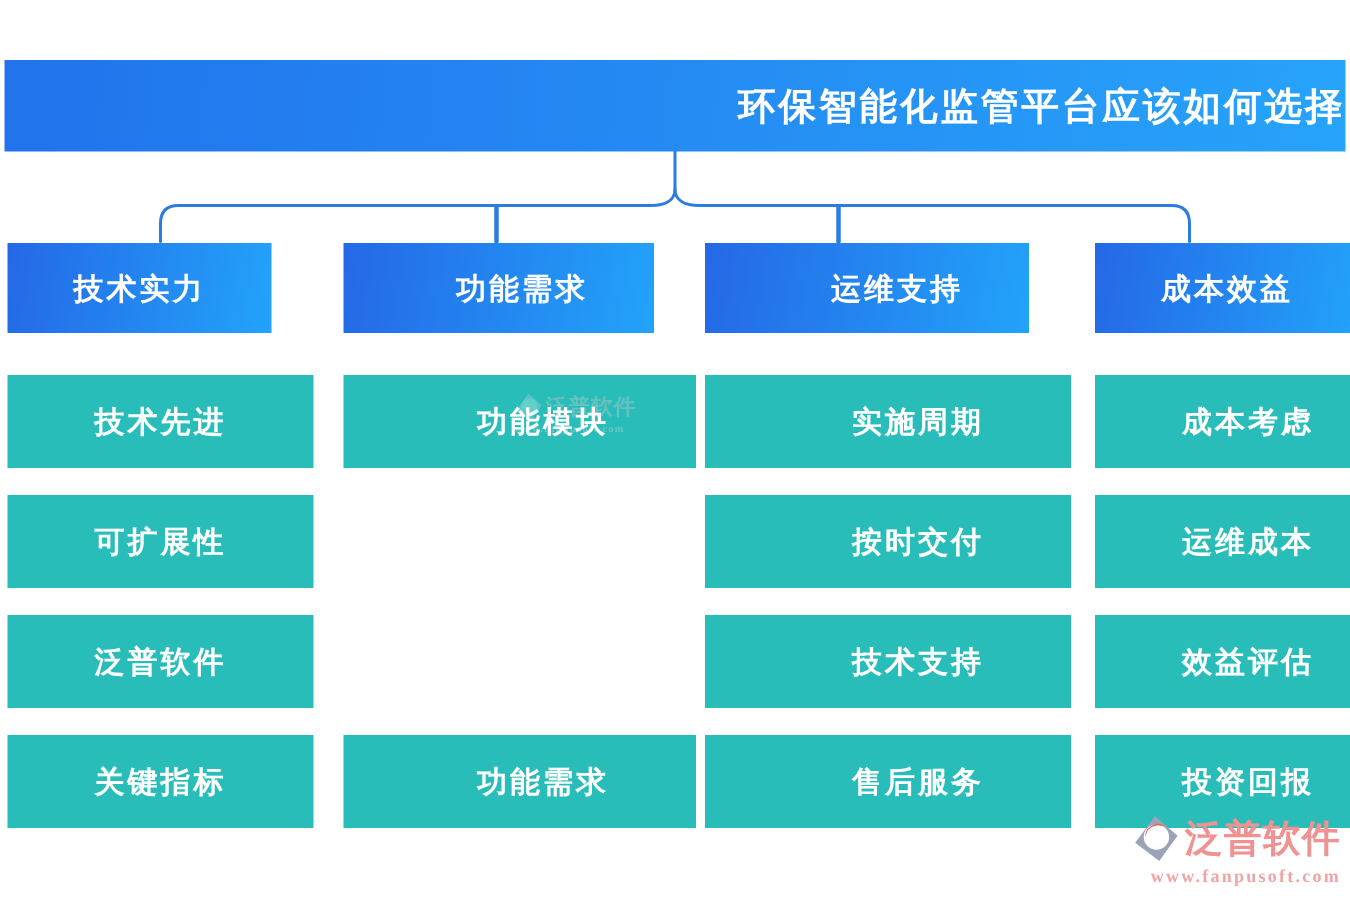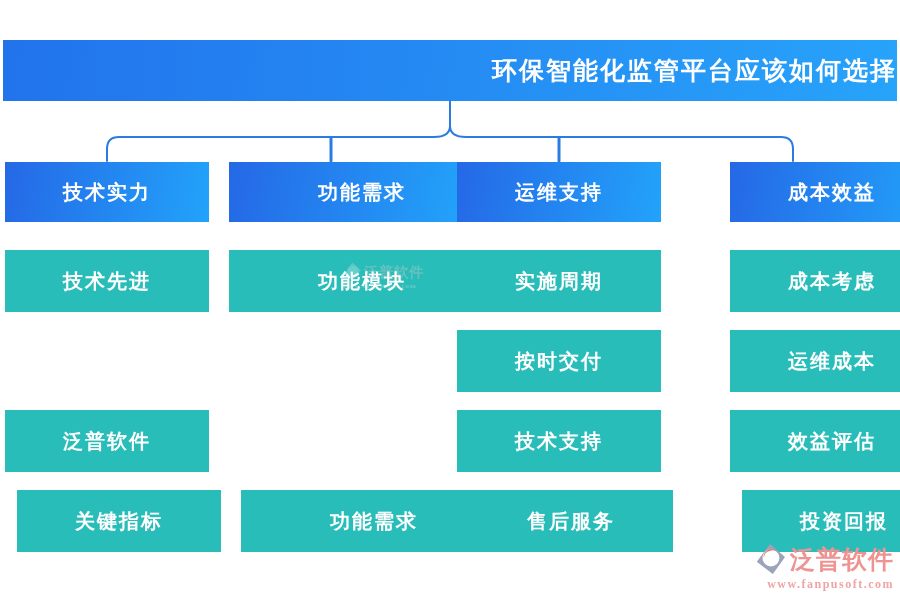--- a/index.html
+++ b/index.html
@@ -11,32 +11,32 @@
   .title-banner{
     position:absolute;left:3px;top:40px;width:894px;height:61px;
     background:linear-gradient(95deg,#2273ec 0%,#27a3fa 100%);
     display:flex;align-items:center;justify-content:flex-end;
   }
   .title-banner span{
     color:#ffffff;font-size:25px;font-weight:bold;letter-spacing:2px;
   }
   #connectors{position:absolute;left:0;top:0;pointer-events:none;}
   .col-header{
-    position:absolute;top:162px;height:60px;width:204px;
+    position:absolute;top:162px;height:60px;width:176px;
     background:linear-gradient(100deg,#2568e6 0%,#22a3fa 100%);
     display:flex;align-items:center;justify-content:center;
   }
   .col-header span{color:#ffffff;font-size:20px;font-weight:bold;letter-spacing:2px;}
   .node{
     position:absolute;height:62px;width:204px;background:#29bdb9;
     display:flex;align-items:center;justify-content:center;
   }
   .node span{color:#ffffff;font-size:20px;font-weight:bold;letter-spacing:2px;text-align:right;}
-  .c1{left:5px;} .c2{left:229px;padding-left:31px;} .c3{left:457px;} .c4{left:730px;}
-  .r1{top:250px;} .r2{top:330px;} .r3{top:410px;} .r4{top:490px;margin-left:12px;}
+  .c1{left:5px;} .c2{left:229px;padding-left:31px;} .c3{left:470px;padding-left:40px;} .c4{left:730px;}
+  .r1{top:250px;} .r2{top:330px;} .r3{top:410px;} .r4{top:490px;}
 
   .brand{
     position:absolute;right:6px;bottom:8px;
     display:flex;flex-direction:column;align-items:flex-end;
   }
   .brand-row{display:flex;align-items:center;gap:4px;}
   .brand-name{color:#ef9292;font-size:25px;font-weight:bold;letter-spacing:1px;line-height:1;}
   .brand-url{color:#f0a4a4;font-size:12px;font-weight:bold;letter-spacing:1.5px;margin-top:2px;}
   .brand-logo{width:32px;height:32px;flex:0 0 auto;}
 
@@ -73,20 +73,23 @@
   </div>
   <div class="col-header c3">
     <span>运维支持</span>
   </div>
   <div class="col-header c4">
     <span>成本效益</span>
   </div>
 
   <div class="node c1 r1">
       <span>技术先进</span>
+    </div>
+  <div class="node c1 r2">
+      <span>可扩展性</span>
     </div>
   <div class="node c1 r3">
       <span>泛普软件</span>
     </div>
   <div class="node c1 r4">
       <span>关键指标</span>
     </div>
 
   <div class="node c2 r1">
       <span>功能模块</span>

